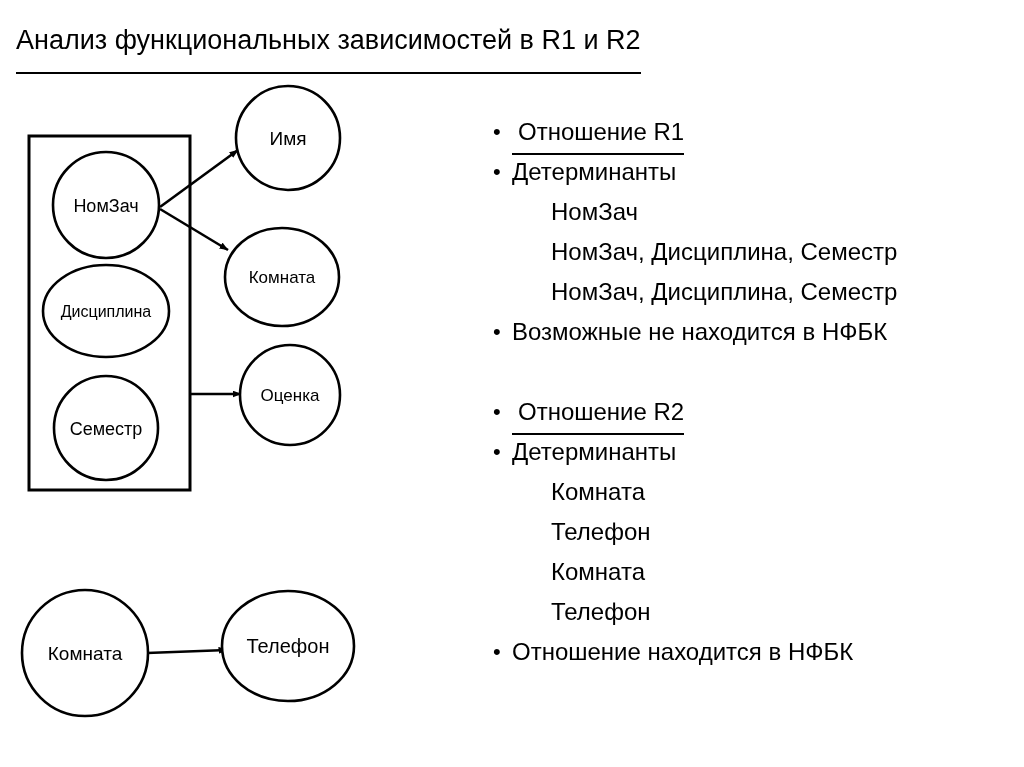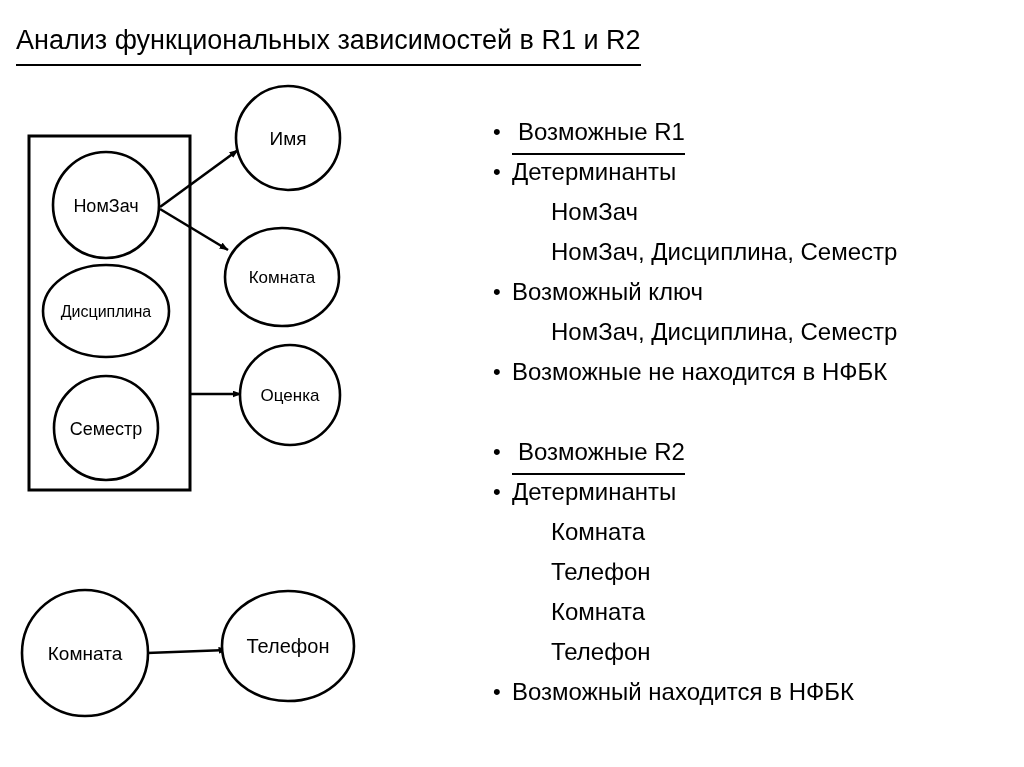--- a/index.html
+++ b/index.html
@@ -19,21 +19,21 @@
   
   #slide-title {
     position: absolute;
     left: 16px;
     top: 24px;
     font-size: 27px;
     font-weight: 400;
     line-height: 32px;
     white-space: nowrap;
     border-bottom: 2px solid #000;
-    padding-bottom: 8px;
+    padding-bottom: 16px;
   }
 
   
   #diagram {
     position: absolute;
     left: 0;
     top: 0;
     width: 470px;
     height: 767px;
   }
@@ -145,34 +145,33 @@
     <g>
       <ellipse cx="288" cy="646" rx="66" ry="55" fill="#ffffff" stroke="#000000" stroke-width="2.6"></ellipse>
       <text class="node-label" x="288" y="648" font-size="20">Телефон</text>
     </g>
   </svg>
 </div>
 
 <div id="content-column">
 
   <div>
-    <div class="bullet-line lvl1 underlined"><span class="txt">Возможные R1</span></div>
+    <div class="bullet-line lvl1 underlined"><span class="txt">Отношение R1</span></div>
     <div class="bullet-line lvl1"><span class="txt">Детерминанты</span></div>
     <div class="bullet-line lvl2"><span class="txt">НомЗач</span></div>
     <div class="bullet-line lvl2"><span class="txt">НомЗач, Дисциплина, Семестр</span></div>
-    <div class="bullet-line lvl1"><span class="txt">Возможный ключ</span></div>
     <div class="bullet-line lvl2"><span class="txt">НомЗач, Дисциплина, Семестр</span></div>
     <div class="bullet-line lvl1"><span class="txt">Возможные не находится в НФБК</span></div>
   </div>
 
   <div class="spacer-line"></div>
 
   <div>
-    <div class="bullet-line lvl1 underlined"><span class="txt">Возможные R2</span></div>
+    <div class="bullet-line lvl1 underlined"><span class="txt">Отношение R2</span></div>
     <div class="bullet-line lvl1"><span class="txt">Детерминанты</span></div>
     <div class="bullet-line lvl2"><span class="txt">Комната</span></div>
     <div class="bullet-line lvl2"><span class="txt">Телефон</span></div>
     <div class="bullet-line lvl2"><span class="txt">Комната</span></div>
     <div class="bullet-line lvl2"><span class="txt">Телефон</span></div>
-    <div class="bullet-line lvl1"><span class="txt">Возможный находится в НФБК</span></div>
+    <div class="bullet-line lvl1"><span class="txt">Отношение находится в НФБК</span></div>
   </div>
 
 </div>
 
 </body></html>

